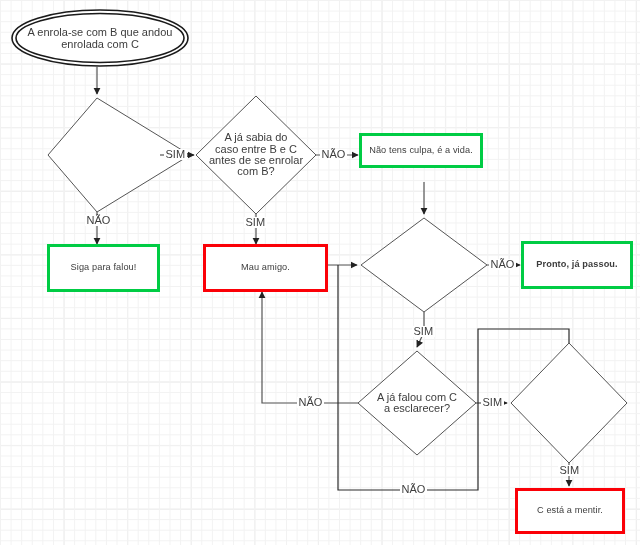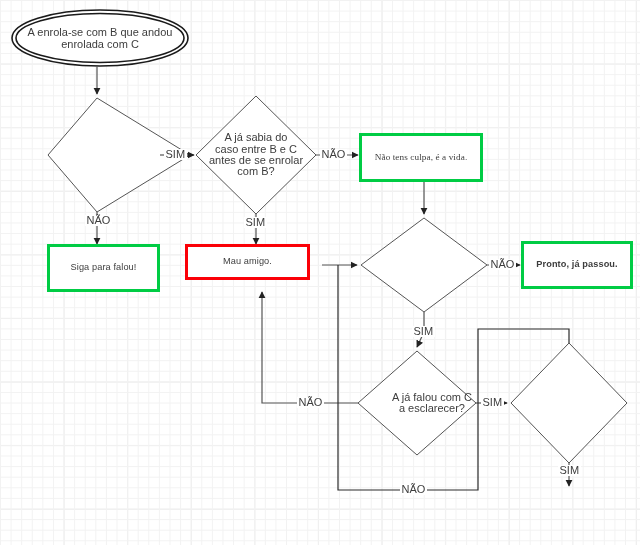--- a/index.html
+++ b/index.html
@@ -153,42 +153,45 @@
 
 
   <div class="diamond-txt" style="left:200px; top:131px; width:112px; height:48px;">
     <span>A já sabia do
 caso entre B e C
 antes de se enrolar
 com B?</span>
   </div>
 
 
-  <div class="diamond-txt" style="left:362px; top:391px; width:110px; height:24px;justify-content:flex-end;">
+  <div class="diamond-txt" style="left:362px; top:391px; width:110px; height:24px;">
     <span>A já falou com C
 a esclarecer?</span>
   </div>
 
 
   <div class="node rect-green" style="left:47px; top:244px; width:113px; height:48px;">
     <span class="txt">Siga para falou!</span>
   </div>
 
-  <div class="node rect-red" style="left:185px; top:244px; width:125px; height:36px;">
+  <div class="node rect-red" style="left:203px; top:244px; width:125px; height:48px;">
     <span class="txt">Mau amigo.</span>
   </div>
 
-  <div class="node rect-green" style="left:359px; top:133px; width:124px; height:49px;font-family:Liberation Serif, serif;">
+  <div class="node rect-green" style="left:359px; top:133px; width:124px; height:35px;">
     <span class="txt">Não tens culpa, é a vida.</span>
   </div>
 
   <div class="node rect-green" style="left:521px; top:241px; width:112px; height:48px;font-weight:bold;">
     <span class="txt">Pronto, já passou.</span>
   </div>
 
+  <div class="node rect-red" style="left:515px; top:488px; width:110px; height:46px;">
+    <span class="txt">C está a mentir.</span>
+  </div>
 
   <div class="edge-label" style="left:164px; top:149px;">SIM</div>
 
   <div class="edge-label" style="left:85px; top:215px;">NÃO</div>
 
   <div class="edge-label" style="left:320px; top:149px;">NÃO</div>
 
   <div class="edge-label" style="left:244px; top:217px;">SIM</div>
 
   <div class="edge-label" style="left:489px; top:259px;">NÃO</div>

